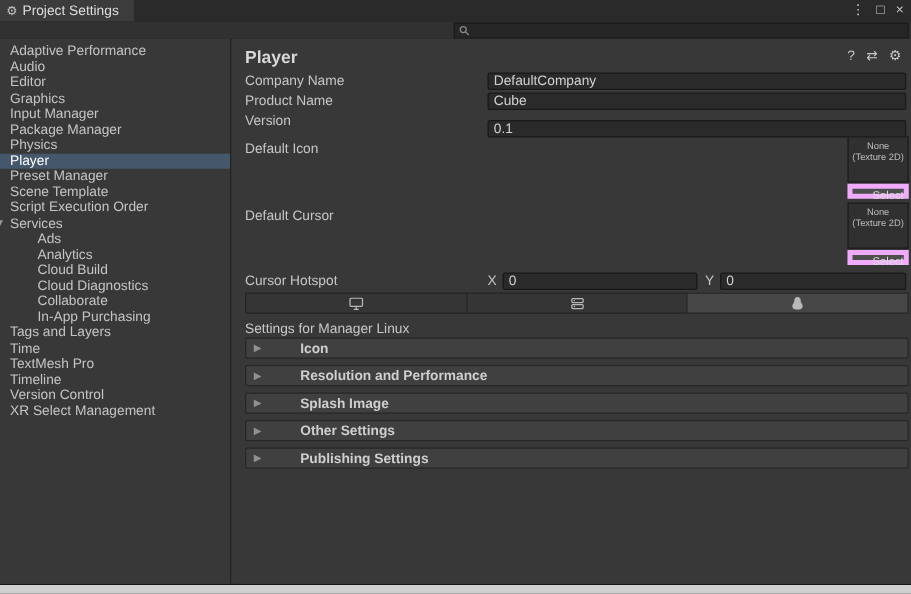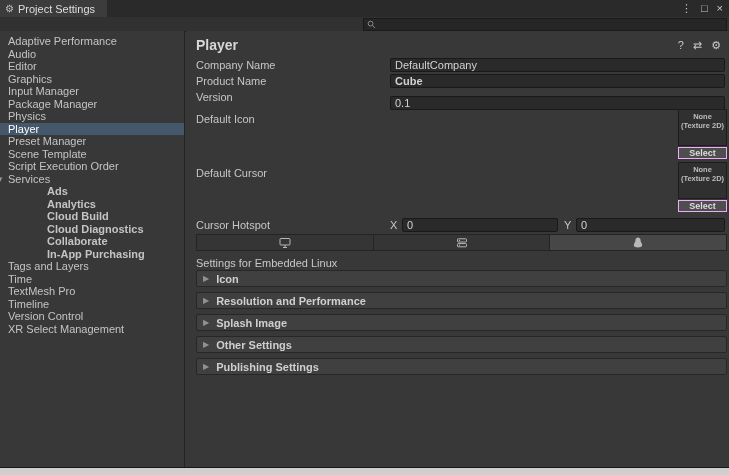--- a/index.html
+++ b/index.html
@@ -22,54 +22,54 @@
   .searchbox{position:absolute;left:363px;right:2px;top:1px;height:11px;background:#262626;border:1px solid #1a1a1a;
     display:flex;align-items:center;padding-left:3px;}
   .searchbox svg{flex:0 0 auto;margin-right:3px;}
   .search-input{flex:1;background:transparent;border:none;outline:none;color:#d2d2d2;font-size:10px;height:10px;
     font-family:"Liberation Sans",sans-serif;padding:0;}
   
   .sidebar{position:absolute;top:31px;left:0;width:185px;bottom:0;background:#383838;border-right:1px solid #232323;
     box-sizing:border-box;padding-top:4px;overflow:hidden;}
   .sb-item{height:12.5px;line-height:12.5px;padding-left:8px;font-size:11px;color:#c4c4c4;white-space:nowrap;cursor:default;}
   .sb-item.parent{}
-  .sb-item.child{padding-left:47px;font-weight:bold;}
+  .sb-item.child{padding-left:30px;}
   .sb-item.selected{background:#45586b;color:#ffffff;}
   .sb-arrow{display:inline-block;width:12px;margin-left:-12px;font-size:8px;color:#9a9a9a;vertical-align:0.5px;}
   
   .main{position:absolute;top:31px;left:186px;right:0;bottom:0;background:#383838;overflow:hidden;}
   .page-title{position:absolute;top:6px;left:10px;font-size:14px;font-weight:bold;color:#d8d8d8;}
   .hdr-icons{position:absolute;top:8px;right:8px;display:flex;gap:9px;font-size:11px;color:#c8c8c8;}
   .hdr-icons span{cursor:default;line-height:12px;}
   .field-label{position:absolute;left:10px;font-size:11px;color:#c6c6c6;white-space:nowrap;}
   .text-field{position:absolute;left:204px;right:4px;height:14px;background:#2a2a2a;border:1px solid #191919;
     border-radius:2px;color:#d2d2d2;font-size:11px;font-family:"Liberation Sans",sans-serif;
     padding:0 4px;box-sizing:border-box;outline:none;}
   .mini-label{position:absolute;font-size:11px;color:#c6c6c6;}
   .mini-field{position:absolute;height:14px;background:#2a2a2a;border:1px solid #191919;border-radius:2px;
     color:#d2d2d2;font-size:11px;font-family:"Liberation Sans",sans-serif;padding:0 4px;box-sizing:border-box;outline:none;}
   
-  .picker{position:absolute;right:2px;width:49px;height:50px;font-weight:bold;}
+  .picker{position:absolute;right:2px;width:49px;height:50px;}
   .picker-none{position:absolute;top:0;left:0;right:0;bottom:13px;background:#303030;border:1px solid #1d1d1d;
     text-align:center;padding-top:2px;box-sizing:border-box;cursor:default;}
   .none-line{font-size:7.5px;line-height:9px;color:#bdbdbd;white-space:nowrap;}
-  .picker-select{position:absolute;bottom:0;left:0;right:0;height:12px;background:#4e4e4e;border:1px solid #f0abfc;
-    box-sizing:border-box;font-size:9px;line-height:10px;text-align:center;color:#dddddd;cursor:default;}
+  .picker-select{position:absolute;bottom:0;left:0;right:0;height:12px;background:#4e4e4e;border:4px solid #f0abfc;
+    box-sizing:border-box;font-size:9px;line-height:10px;text-align:right;color:#dddddd;cursor:default;}
   
   .tabbar{position:absolute;top:203px;left:10px;right:2px;height:17px;display:flex;}
   .tab{flex:1;display:flex;align-items:center;justify-content:center;background:#353535;border:1px solid #242424;
     margin-left:-1px;cursor:default;}
   .tab:first-child{margin-left:0;}
   .tab.active{background:#474747;}
   .settings-for{position:absolute;top:226px;left:10px;font-size:11px;color:#c8c8c8;}
   
   .section{position:absolute;left:10px;right:2px;height:17px;background:#404040;border:1px solid #272727;
     border-radius:2px;box-sizing:border-box;display:flex;align-items:center;padding-left:6px;cursor:default;}
   .fold{font-size:8px;color:#919191;margin-right:7px;}
-  .sec-label{font-size:11px;font-weight:bold;color:#cfcfcf;}
+  .sec-label{font-size:11px;font-weight:bold;color:#cfcfcf;margin-left:24px;}
 </style>
 </head>
 <body>
 
 <div class="window">
 
   <div class="titlebar">
     <div class="wintab">
       <span class="gear">⚙</span>
       <span class="title">Project Settings</span>
@@ -123,21 +123,21 @@
     <div class="hdr-icons">
       <span>?</span>
       <span>⇄</span>
       <span>⚙</span>
     </div>
 
     <div class="field-label" style="top:28px">Company Name</div>
     <input class="text-field" style="top: 27px;" value="DefaultCompany">
 
     <div class="field-label" style="top:44px">Product Name</div>
-    <input class="text-field" style="top: 43px; font-weight: bold;" value="Cube">
+    <input class="text-field" style="top: 43px;" value="Cube">
 
     <div class="field-label" style="top:60px">Version</div>
     <input class="text-field" style="top: 65px;" value="0.1">
 
     <div class="field-label" style="top:82px">Default Icon</div>
     <div class="picker" style="top:78px">
       <div class="picker-none">
         <div class="none-line">None</div>
         <div class="none-line">(Texture 2D)</div>
       </div>
@@ -174,21 +174,21 @@
           <circle cx="3.5" cy="7.2" r="0.6" fill="#b8b8b8"></circle>
         </svg>
       </div>
       <div class="tab active">
         <svg width="10" height="11" viewBox="0 0 10 11">
           <path d="M5 0.5c-1.8 0-2.6 1.4-2.6 3 0 1.2-.6 2-1.2 3-.7 1.2-.4 3 1 3.6.9.4 1.7.4 2.8.4s1.9 0 2.8-.4c1.4-.6 1.7-2.4 1-3.6-.6-1-1.2-1.8-1.2-3 0-1.6-.8-3-2.6-3z" fill="#b8b8b8"></path>
         </svg>
       </div>
     </div>
 
-    <div class="settings-for">Settings for Embedded Linux</div>
+    <div class="settings-for">Settings for Manager Linux</div>
 
     <div class="section" style="top:239px">
       <span class="fold">▶</span>
       <span class="sec-label">Icon</span>
     </div>
     <div class="section" style="top:261px">
       <span class="fold">▶</span>
       <span class="sec-label">Resolution and Performance</span>
     </div>
     <div class="section" style="top:283px">

